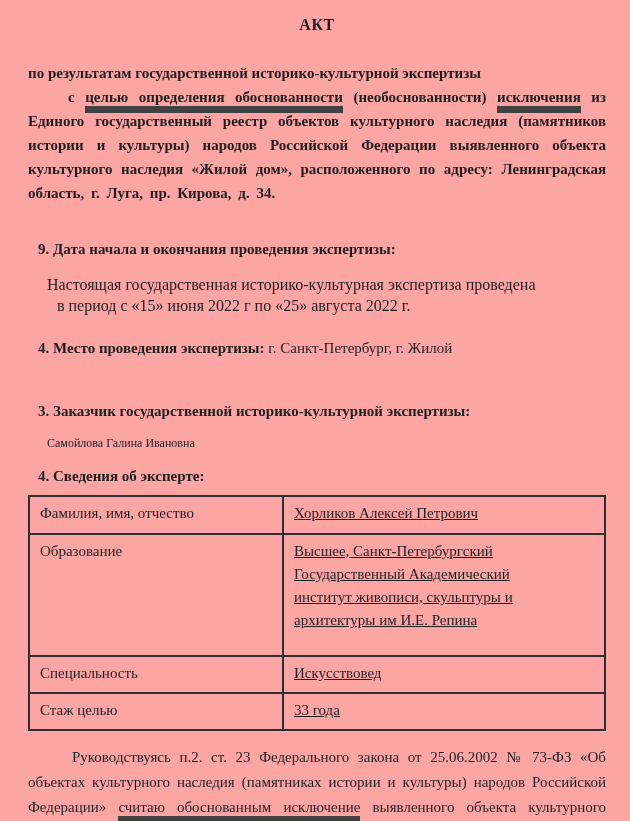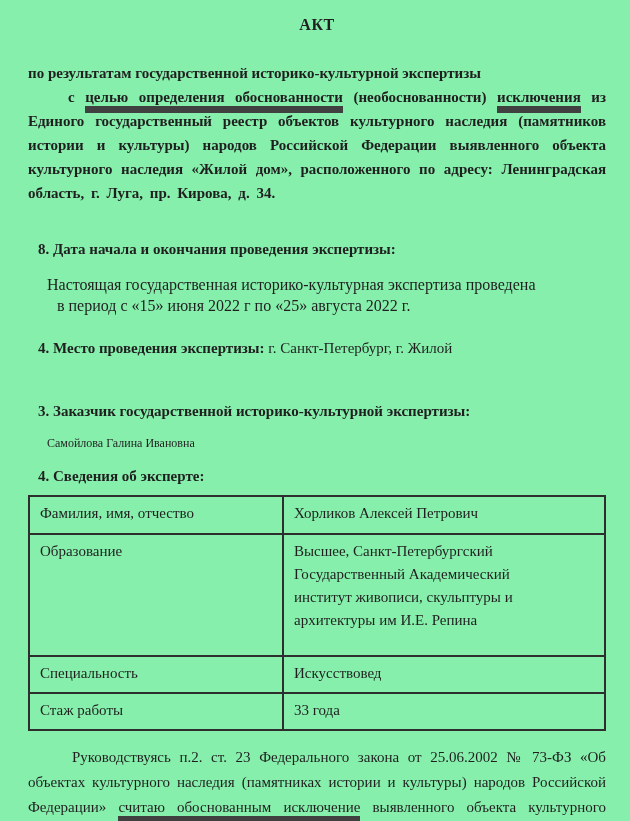--- a/index.html
+++ b/index.html
@@ -4,21 +4,21 @@
 <style>
   html, body {
     margin: 0;
     padding: 0;
     background: #ffffff;
   }
   .page {
     position: relative;
     width: 630px;
     height: 821px;
-    background: #86efac;
+    background: #fca5a5;
     font-family: "Liberation Serif", "DejaVu Serif", serif;
     color: #1f1f1f;
     box-sizing: border-box;
     padding: 12px 24px 10px 28px;
     overflow: hidden;
   }
   .doc-title {
     text-align: center;
     font-weight: bold;
     font-size: 16px;
@@ -72,21 +72,21 @@
     border-collapse: collapse;
     font-size: 15px;
     line-height: 23px;
   }
   .expert-table td {
     border: 2px solid #2e2e2e;
     vertical-align: top;
     padding: 5px 10px 7px 10px;
   }
   .expert-table td.label-col { width: 232px; }
-  .expert-table td.value-col { padding-right: 70px; }
+  .expert-table td.value-col { padding-right: 70px; text-decoration: underline; }
   .row-name td    { height: 24px; margin-top: 44px; }
   .row-edu td     { height: 108px; }
   .row-spec td    { height: 22px; }
   .row-exp td     { height: 21px; }
   .conclusion {
     margin: 14px 0 0 0;
     text-align: justify;
     text-indent: 44px;
     font-size: 15px;
     line-height: 25px;
@@ -98,21 +98,21 @@
 
 <div class="page">
 
   <div class="doc-title">АКТ</div>
 
   <div class="header-block">
     <div class="header-centered">по результатам государственной историко-культурной экспертизы</div>
     <p class="header-par"><span>с </span><span class="red-underline">целью определения обоснованности</span><span> (необоснованности) </span><span class="red-underline">исключения</span><span> из Единого  государственный реестр объектов культурного наследия (памятников истории и культуры) народов Российской Федерации выявленного объекта культурного наследия «Жилой дом», расположенного по адресу: Ленинградская область, г. Луга, пр. Кирова, д. 34.</span></p>
   </div>
 
-  <div class="section-heading s1-heading">8. Дата начала и окончания проведения экспертизы:</div>
+  <div class="section-heading s1-heading">9. Дата начала и окончания проведения экспертизы:</div>
   <div class="s1-body">
     <div class="s1-line1">Настоящая государственная историко-культурная экспертиза проведена</div>
     <div class="s1-line2">в период с  «15» июня 2022 г  по  «25» августа 2022 г.</div>
   </div>
 
   <div class="s2-line section-heading"><span class="bold-part">4. Место проведения экспертизы:</span><span style="font-weight:normal"> г. Санкт-Петербург, г. Жилой</span></div>
 
   <div class="section-heading s3-heading">3. Заказчик государственной историко-культурной экспертизы:</div>
   <div class="s3-value">Самойлова Галина Ивановна</div>
 
@@ -126,21 +126,21 @@
       </tr>
       <tr class="row-edu">
         <td class="label-col">Образование</td>
         <td class="value-col">Высшее, Санкт-Петербургский Государственный Академический институт живописи, скульптуры и архитектуры им И.Е. Репина</td>
       </tr>
       <tr class="row-spec">
         <td class="label-col">Специальность</td>
         <td class="value-col">Искусствовед</td>
       </tr>
       <tr class="row-exp">
-        <td class="label-col">Стаж работы</td>
+        <td class="label-col">Стаж целью</td>
         <td class="value-col">33 года</td>
       </tr>
     </tbody>
   </table>
 
   <p class="conclusion"><span>Руководствуясь п.2. ст. 23 Федерального закона от 25.06.2002 № 73-ФЗ «Об объектах культурного наследия (памятниках истории и культуры) народов Российской Федерации» </span><span class="red-underline">считаю обоснованным исключение</span><span> выявленного объекта культурного наследия «Жилой дом», расположенного по адресу: Ленинградская область, г. Луга, пр. Кирова, д. 34 из Единого государственного реестра объектов культурного наследия (памятников истории и культуры) народов Российской Федерации (</span></p>
 
 </div>
 
 </body></html>

